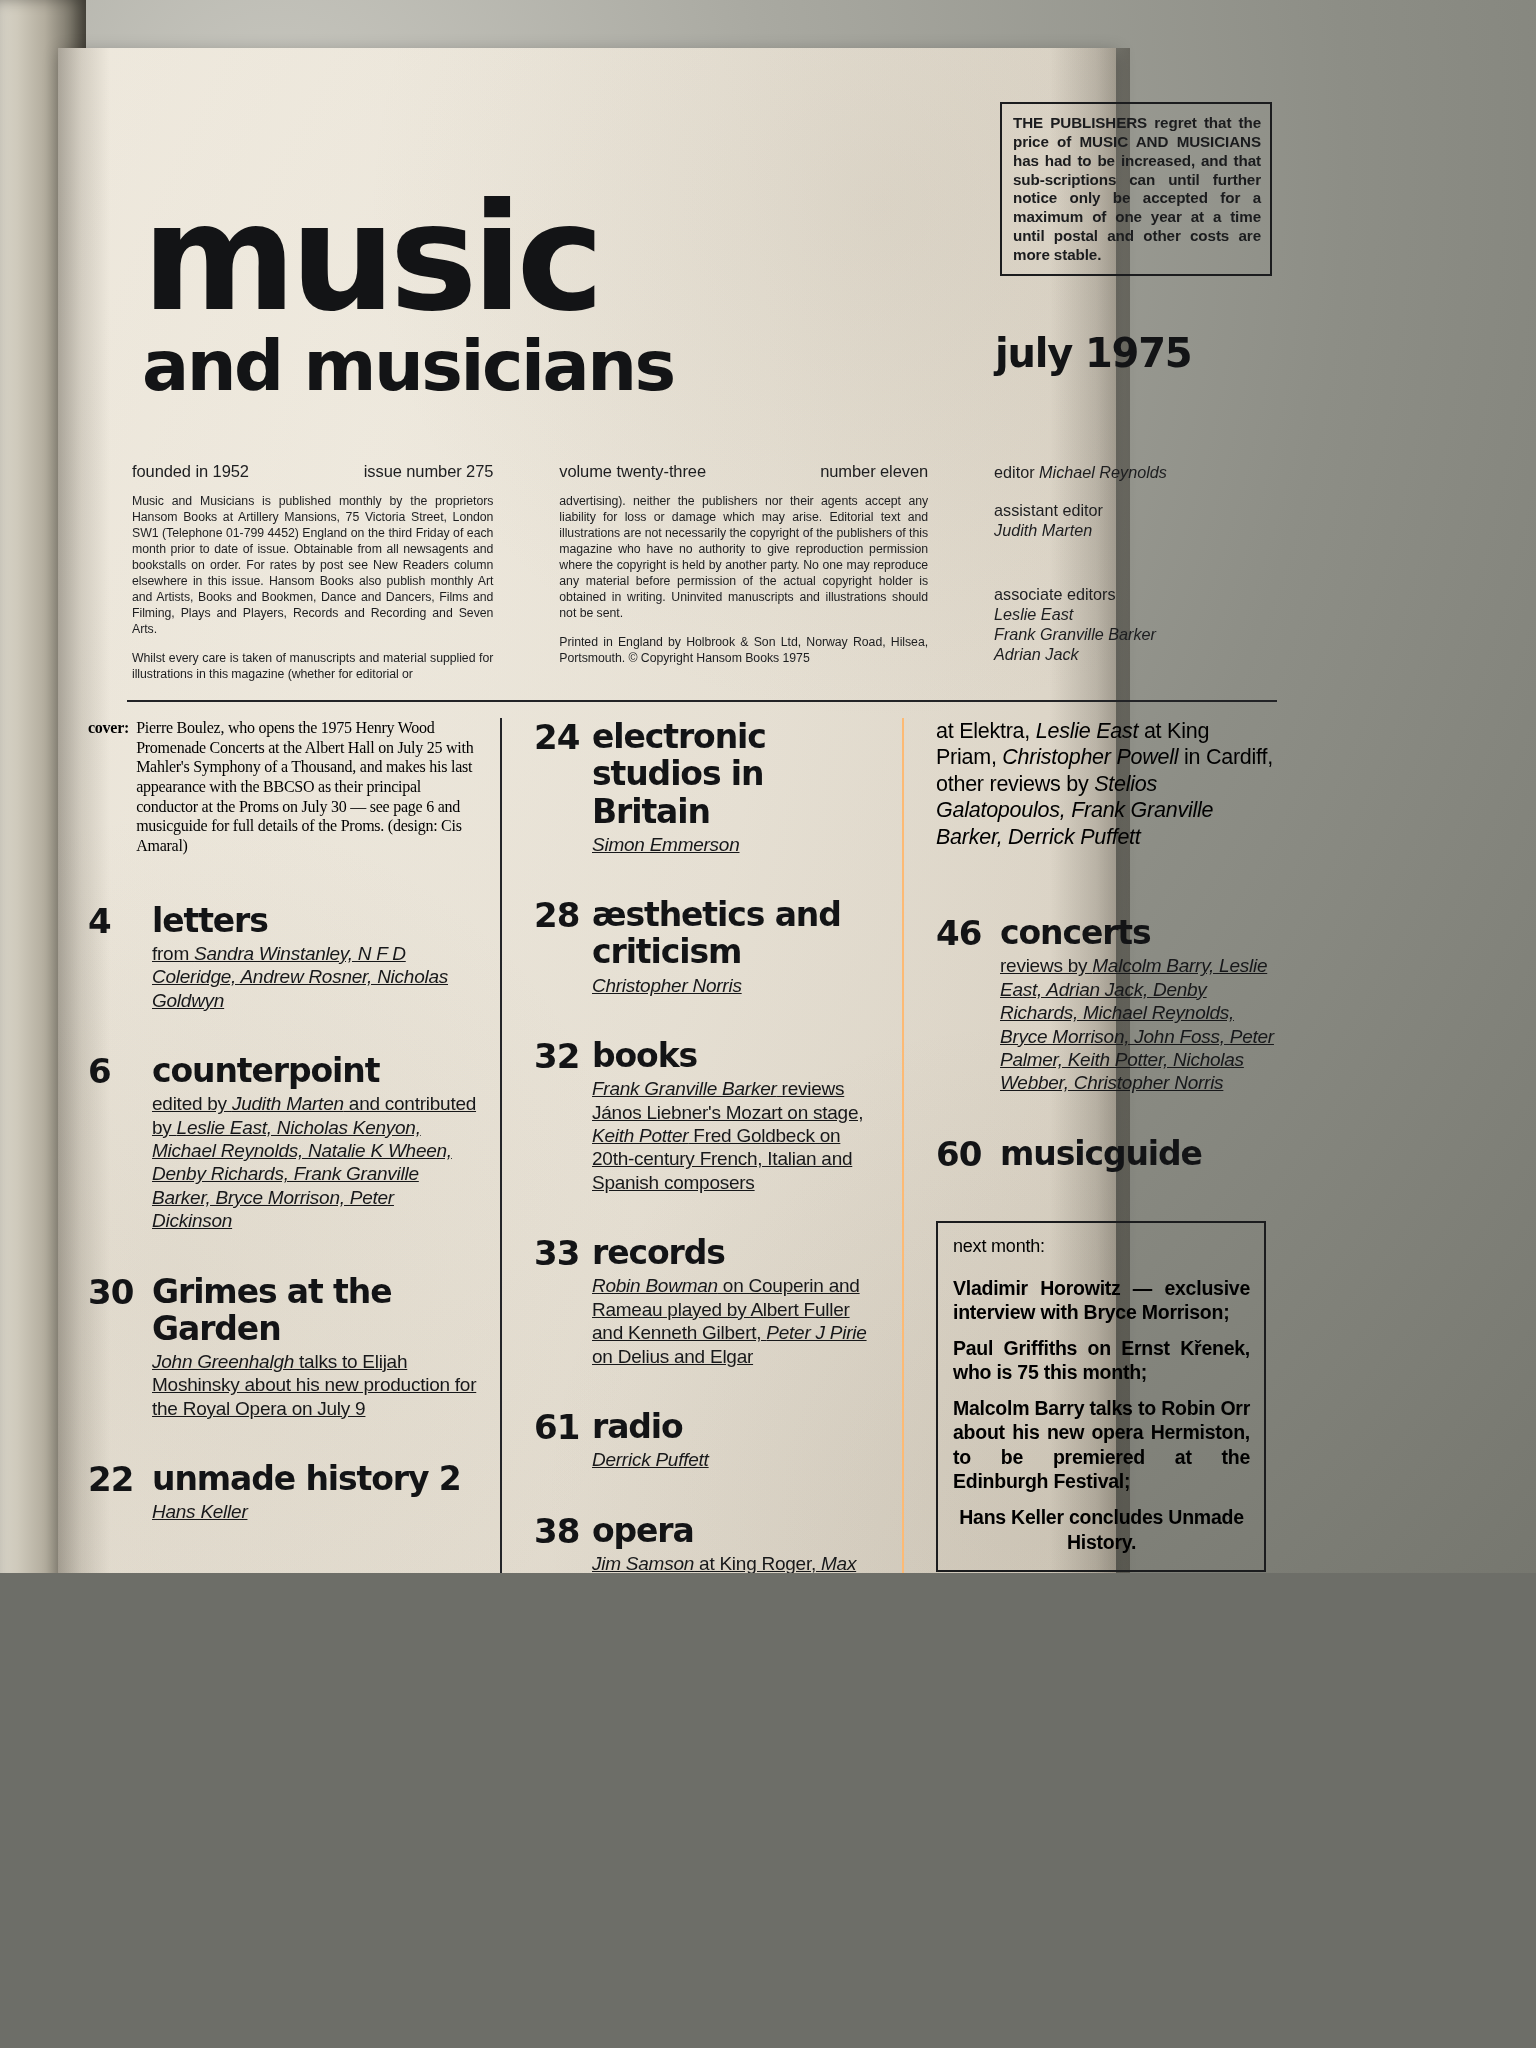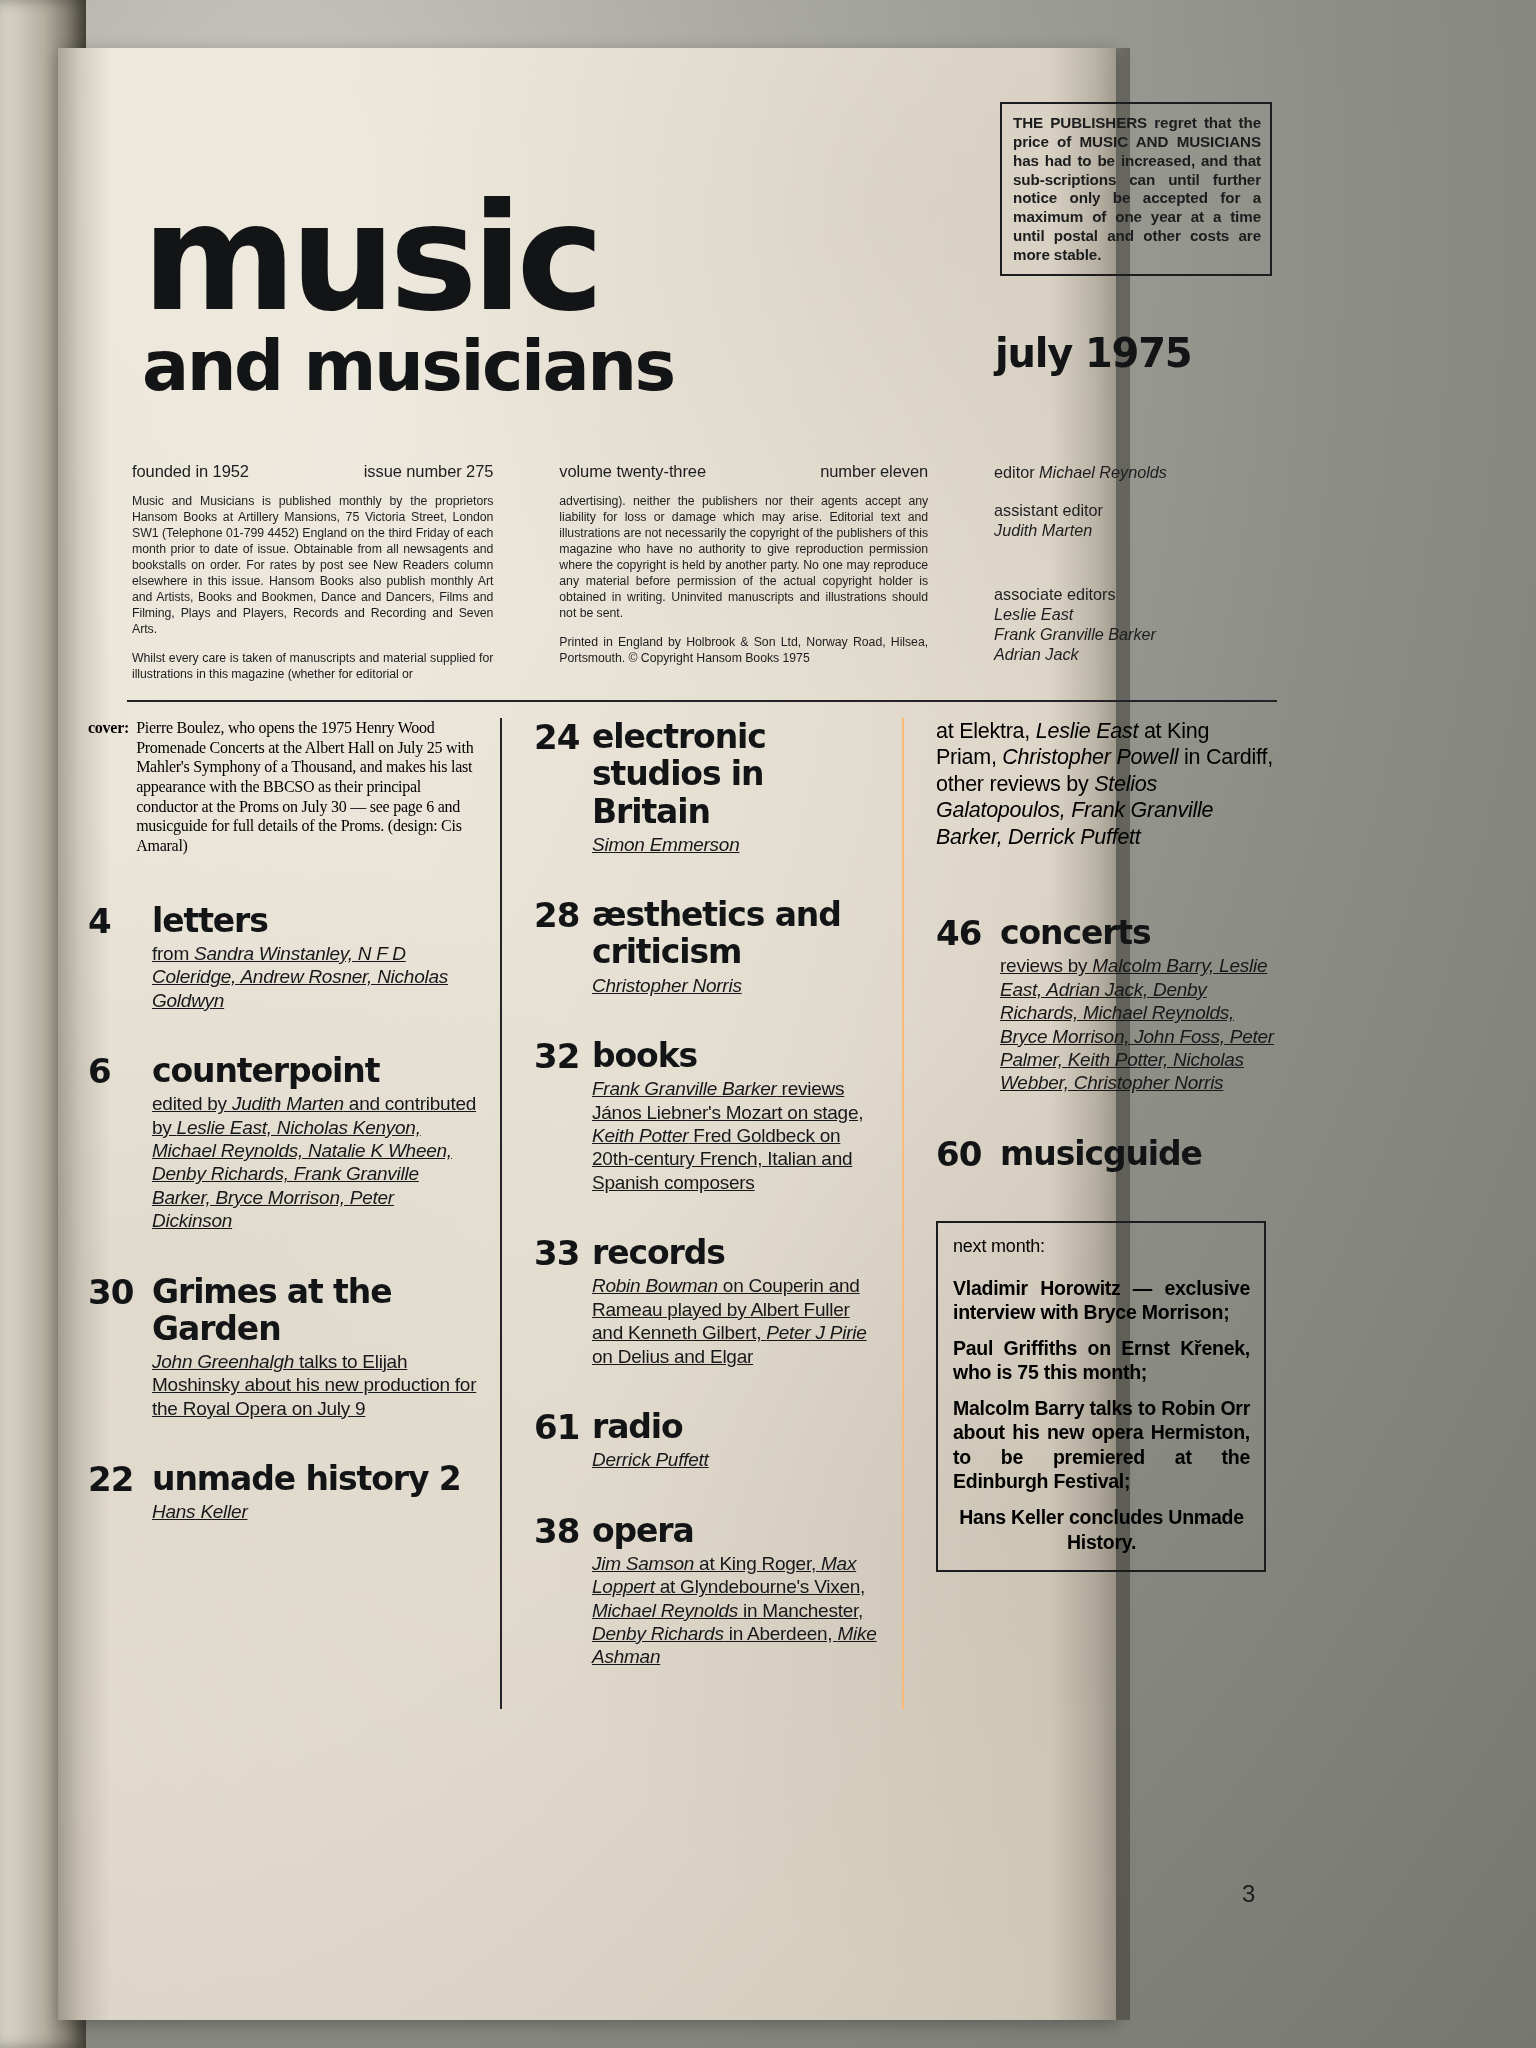--- a/index.html
+++ b/index.html
@@ -3,21 +3,21 @@
 <meta charset="utf-8">
 <style>
   html, body {
     margin: 0;
     padding: 0;
     background: #6d6e68;
   }
   .page {
     position: relative;
     width: 1536px;
-    height: 2048px;
+    height: 1573px;
     overflow: hidden;
     background: #8e9088;
     font-family: "Liberation Sans", sans-serif;
   }
   
   .backdrop {
     position: absolute;
     inset: 0;
     background:
       radial-gradient(ellipse at 18% 10%, #c9c8c0 0%, #a9a9a1 28%, #8d8e86 60%, #76776f 100%);

